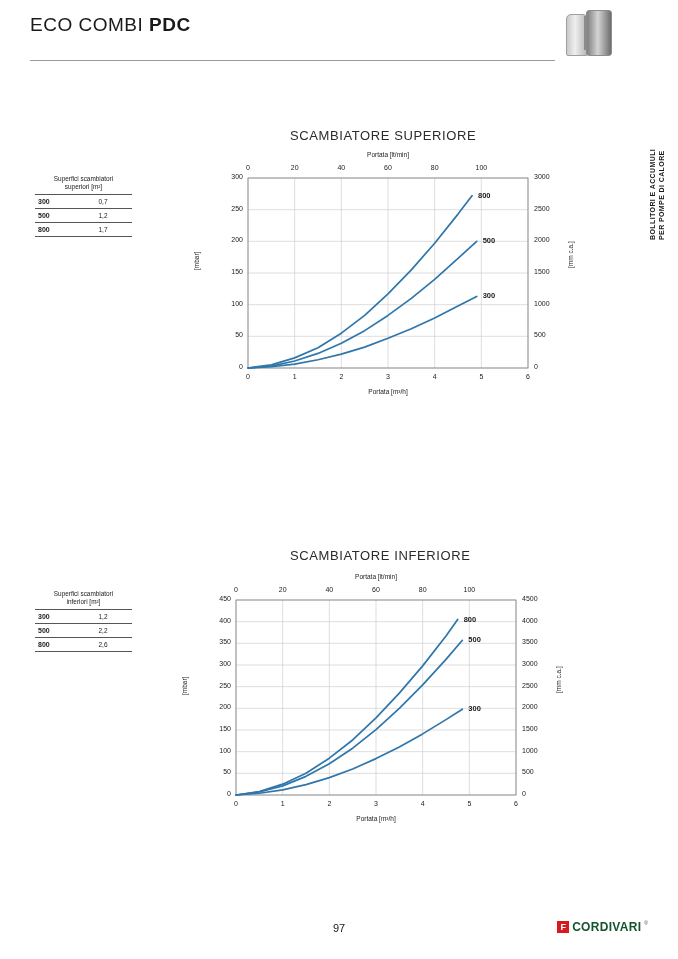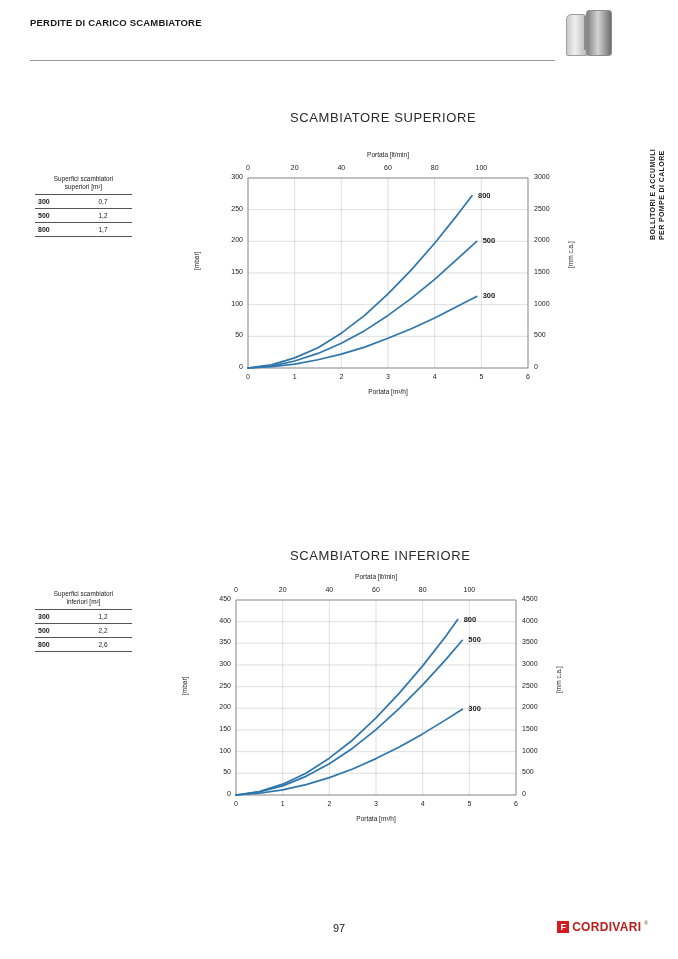--- a/index.html
+++ b/index.html
@@ -197,48 +197,48 @@
     color: #fff;
     font-size: 9px;
     font-weight: bold;
     line-height: 12px;
     text-align: center;
   }
   #brand .word {
     font-size: 12px;
     font-weight: bold;
     letter-spacing: 0.3px;
-    color: #b91c1c;
+    color: #14532d;
   }
   #brand .tm {
     font-size: 5px;
     color: #4a4a4a;
     align-self: flex-start;
   }
 </style>
 </head>
 <body>
 
 <div id="header">
-  <div id="title-sub">Perdite di carico scambiatore</div>
+  <div id="title-main"><span>ECO COMBI </span><span class="bold">PDC</span></div>
 </div>
 <div id="header-rule"></div>
 
 <div id="product-thumb">
   <div class="tank-a"></div>
   <div class="pipe"></div>
   <div class="tank-b"></div>
 </div>
 
 <div id="side-label">
   <span class="line l1">BOLLITORI E ACCUMULI</span>
   <span class="line l2">PER POMPE DI CALORE</span>
 </div>
 
-<div class="section-title" style="left:290px; top:110px;">
+<div class="section-title" style="left:290px; top:128px;">
   <span>Scambiatore superiore</span>
 </div>
 
 <div class="surf-table" style="left:35px; top:175px;">
   <div class="thead">
     <div>Superfici scambiatori</div>
     <div>superiori [m²]</div>
   </div>
   <div class="row">
     <div class="c1">300</div>

